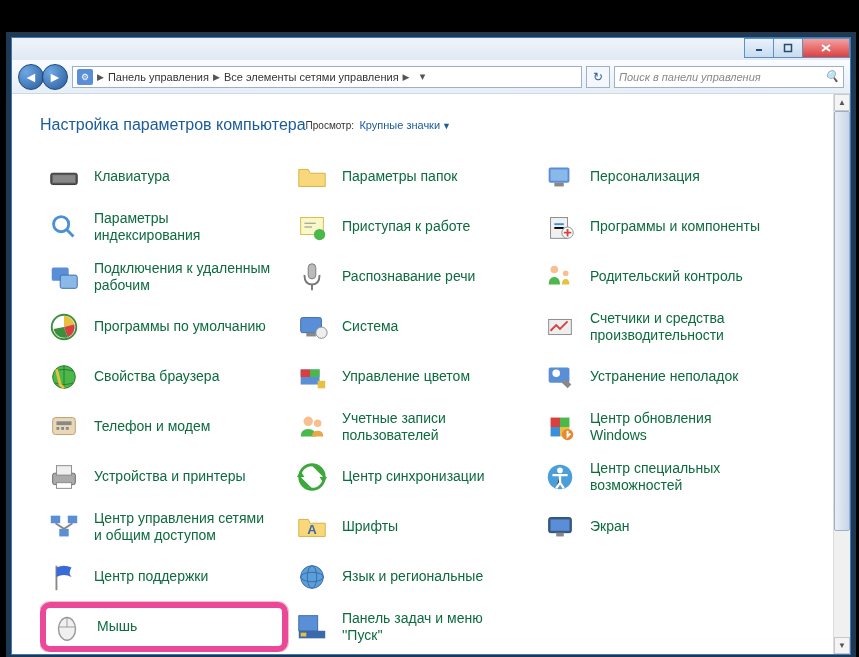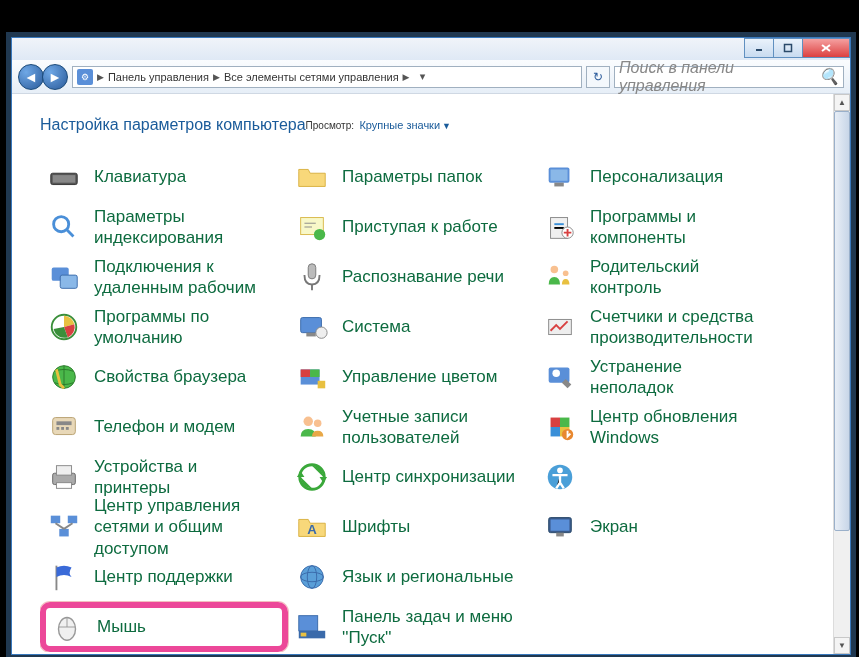--- a/index.html
+++ b/index.html
@@ -12,34 +12,34 @@
   .wbtn.close svg { stroke:#fff; }
   .navbar { height: 34px; background: linear-gradient(to bottom,#fafcfe,#e6eef7); border-bottom: 1px solid #cfd8e3; display:flex; align-items:center; padding: 0 6px; gap:4px; }
   .navbtns { display:flex; }
   .navcircle { width:26px; height:26px; border-radius:50%; background: radial-gradient(circle at 30% 30%, #6fa8e6, #2a5a9a); display:flex; align-items:center; justify-content:center; color:#fff; font-size:14px; border:1px solid #1a4a7a; }
   .navcircle + .navcircle { margin-left:-2px; }
   .addressbar { flex:1; height:22px; border:1px solid #a0b0c0; background:#fff; display:flex; align-items:center; font-size:11px; color:#333; padding:0 4px; gap:4px; }
   .addr-icon { width:16px; height:16px; background:#5a8fd8; border-radius:2px; display:flex; align-items:center; justify-content:center; color:#fff; font-size:9px; }
   .chev { color:#555; font-size:9px; }
   .addr-drop { width:18px; text-align:center; color:#555; }
   .refresh { width:24px; height:22px; border:1px solid #a0b0c0; background:#f4f8fc; display:flex; align-items:center; justify-content:center; color:#2a5a9a; }
-  .searchbox { width:230px; height:22px; border:1px solid #a0b0c0; background:#fff; display:flex; align-items:center; padding:0 4px; color:#888; font-style:italic; font-size:16px; }
+  .searchbox { width:230px; height:22px; border:1px solid #a0b0c0; background:#fff; display:flex; align-items:center; padding:0 4px; color:#888; font-style:italic; font-size:11px; }
   .searchbox .sicon { margin-left:auto; color:#3a6aaa; }
   .content { padding: 22px 28px 0 28px; height: calc(100% - 56px); overflow:hidden; position:relative; }
   .header-row { display:flex; align-items:center; margin-bottom: 18px; }
   .page-title { font-size: 16px; color: #1a5b9a; font-weight:400; }
   .view-label { color:#333; font-size:10px; }
   .view-link { color:#1a5b9a; font-size:11px; margin-left:2px; }
   .view-link .arr { font-size:9px; margin-left:2px; }
   .grid { display:flex; flex-direction:column; flex-wrap:wrap; height: 500px; align-content:flex-start; overflow:hidden;}
   .item { width: 248px; height: 50px; display:flex; align-items:center; gap:12px; padding: 2px 4px; cursor:pointer; border:2px solid transparent; border-radius:3px;}
   .item.highlight { border:6px solid #ec4899; border-radius:10px; padding:1px 3px; box-shadow: 0 0 0 1px rgba(212,48,48,0.3); }
   .iicon { width:36px; height:36px; flex-shrink:0; display:flex; align-items:center; justify-content:center; }
   .iicon svg { width:34px; height:34px; }
-  .ilabel { color: #0d6b3f; font-size:17px; line-height:1.25; max-width:180px; }
+  .ilabel { color: #0d6b3f; font-size:14px; line-height:1.25; max-width:180px; }
   .scrollbar-fake { position:absolute; right:0; top:0; width:17px; height:100%; background:#f0f0f0; border-left:1px solid #dcdcdc; }
   .scroll-up, .scroll-down { height:17px; background:#f4f4f4; border:1px solid #c8c8c8; display:flex; align-items:center; justify-content:center; font-size:8px; color:#555;}
   .scroll-down { position:absolute; bottom:0; width:100%;}
   .scroll-thumb { position:absolute; top:17px; left:0; right:0; height:420px; background:linear-gradient(to right,#e8eef6,#c8d6e8); border:1px solid #9ab0ca; border-radius:2px;}
 </style>
 </head>
 <body>
 
 <div class="window">
   <div class="titlebar">
@@ -362,20 +362,21 @@
           <div class="ilabel">Центр обновления Windows</div>
         </div>
       <div class="item">
           <div class="iicon">
             <svg viewBox="0 0 36 36">
               <circle cx="18" cy="18" r="13" fill="#4a9fd8"></circle>
               <circle cx="18" cy="11" r="3" fill="#fff"></circle>
               <path d="M10 16 L26 16 M18 16 L18 24 L14 30 M18 24 L22 30" stroke="#fff" stroke-width="2.5"></path>
             </svg>
           </div>
+          <div class="ilabel">Центр специальных возможностей</div>
         </div>
       <div class="item">
           <div class="iicon">
             <svg viewBox="0 0 36 36">
               <rect x="6" y="8" width="24" height="16" rx="2" fill="#3a5a8a" stroke="#2a4a6a"></rect>
               <rect x="8" y="10" width="20" height="12" fill="#5a8fd8"></rect>
               <rect x="14" y="24" width="8" height="4" fill="#888"></rect>
             </svg>
           </div>
           <div class="ilabel">Экран</div>

